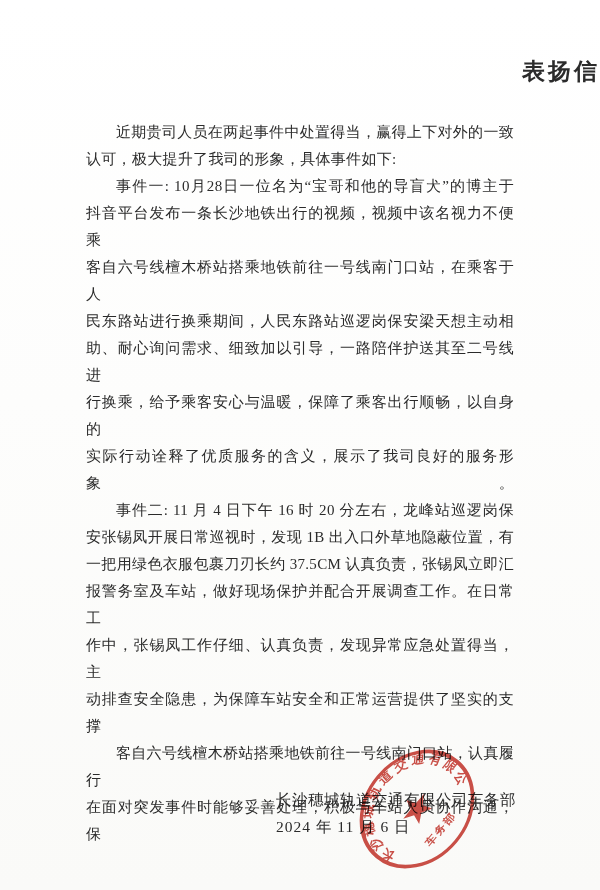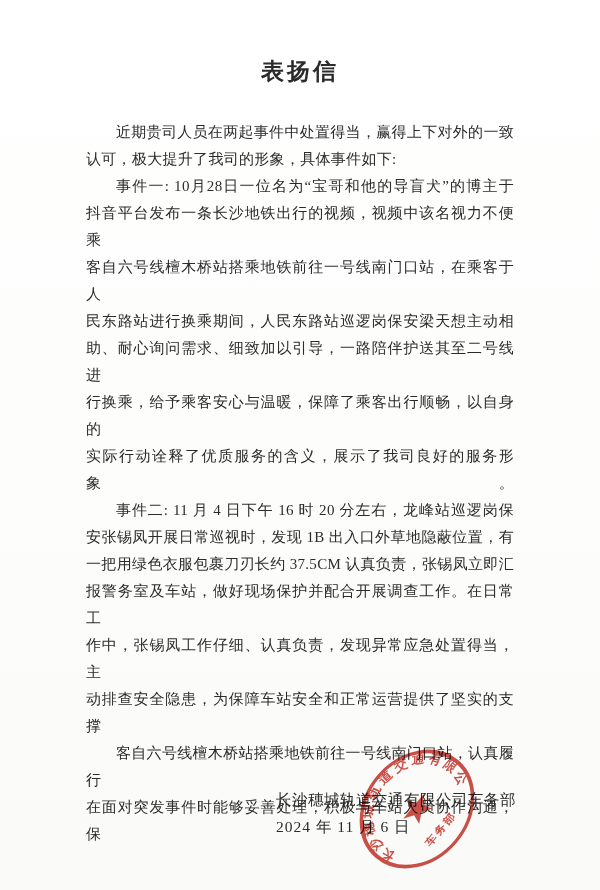--- a/index.html
+++ b/index.html
@@ -16,21 +16,21 @@
     background: linear-gradient(180deg, #ffffff 0%, #fdfdfc 45%, #fafaf8 100%);
     font-family: "Liberation Serif", "DejaVu Serif", serif;
     color: var(--ink, #2b2b2b);
   }
   .title {
     position: absolute;
     top: 56px;
     left: 0;
     width: 100%;
     margin: 0;
-    text-align: center;
+    text-align: right;
     font-size: 23px;
     font-weight: bold;
     letter-spacing: 3px;
     color: var(--ink, #222);
   }
   .body-text {
     position: absolute;
     top: 119px;
     left: 86px;
     width: 428px;

